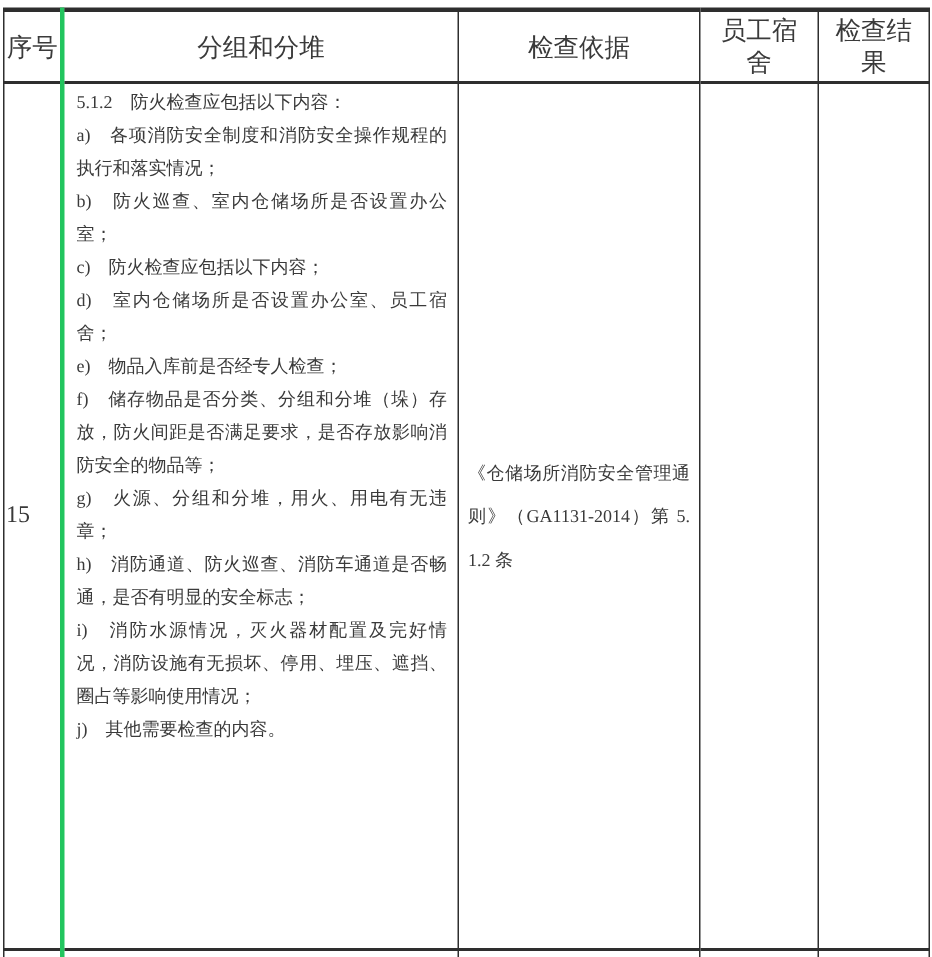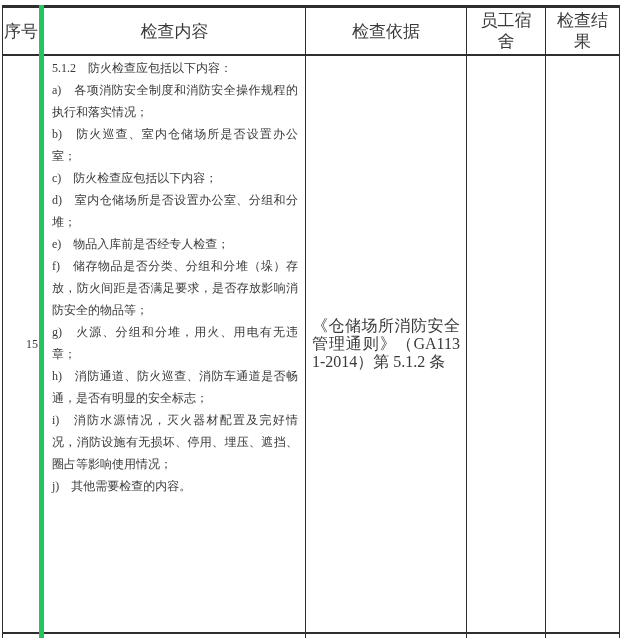--- a/index.html
+++ b/index.html
@@ -35,42 +35,42 @@
     font-weight: normal;
     font-size: 17px;
     line-height: 21px;
     text-align: center;
     padding: 2px 0;
     vertical-align: middle;
   }
   thead th.col-record { padding: 2px 9px; }
   thead th.col-result { padding: 2px 8px; font-family: Liberation Serif, serif; }
   th.col-serial, td.serial-cell {
-    border-right: 5px solid #22c55e;
+    border-right: 3px solid #22c55e;
   }
   td.serial-cell {
-    text-align: right;
+    text-align: left;
     vertical-align: middle;
-    font-size: 12px;
+    font-size: 16px;
   }
   td.content-cell {
     vertical-align: top;
     padding: 1px 7px 4px 8px;
     font-size: 12px;
     line-height: 22px;
     height: 571px;
   }
   .content-item {
     text-align: justify;
   }
   td.basis-cell {
     vertical-align: middle;
     padding: 0 6px;
-    font-size: 16px;
-    line-height: 18px;
+    font-size: 12px;
+    line-height: 29px;
     text-align: justify;
     word-break: break-all;
   }
   td.record-cell, td.result-cell {
     vertical-align: middle;
   }
   tr.partial-row td {
     border-top: 2px solid #2e2e2e;
     height: 6px;
     padding: 0;
@@ -84,36 +84,36 @@
     <colgroup>
       <col style="width:39px">
       <col style="width:264px">
       <col style="width:161px">
       <col style="width:79px">
       <col style="width:74px">
     </colgroup>
     <thead>
       <tr>
         <th class="col-serial">序号</th>
-        <th class="col-content">检查内容</th>
+        <th class="col-content">分组和分堆</th>
         <th class="col-basis">检查依据</th>
         <th class="col-record">员工宿舍</th>
         <th class="col-result">检查结果</th>
       </tr>
     </thead>
     <tbody>
       <tr>
         <td class="serial-cell">15</td>
         <td class="content-cell">
           <div>
               <div class="content-item">5.1.2　防火检查应包括以下内容：</div>
               <div class="content-item">a)　各项消防安全制度和消防安全操作规程的执行和落实情况；</div>
               <div class="content-item">b)　防火巡查、室内仓储场所是否设置办公室；</div>
               <div class="content-item">c)　防火检查应包括以下内容；</div>
-              <div class="content-item">d)　室内仓储场所是否设置办公室、分组和分堆；</div>
+              <div class="content-item">d)　室内仓储场所是否设置办公室、员工宿舍；</div>
               <div class="content-item">e)　物品入库前是否经专人检查；</div>
               <div class="content-item">f)　储存物品是否分类、分组和分堆（垛）存放，防火间距是否满足要求，是否存放影响消防安全的物品等；</div>
               <div class="content-item">g)　火源、分组和分堆，用火、用电有无违章；</div>
               <div class="content-item">h)　消防通道、防火巡查、消防车通道是否畅通，是否有明显的安全标志；</div>
               <div class="content-item">i)　消防水源情况，灭火器材配置及完好情况，消防设施有无损坏、停用、埋压、遮挡、圈占等影响使用情况；</div>
               <div class="content-item">j)　其他需要检查的内容。</div>
             </div>
         </td>
         <td class="basis-cell">《仓储场所消防安全管理通则》（GA1131-2014）第 5.1.2 条</td>
         <td class="record-cell"></td>

